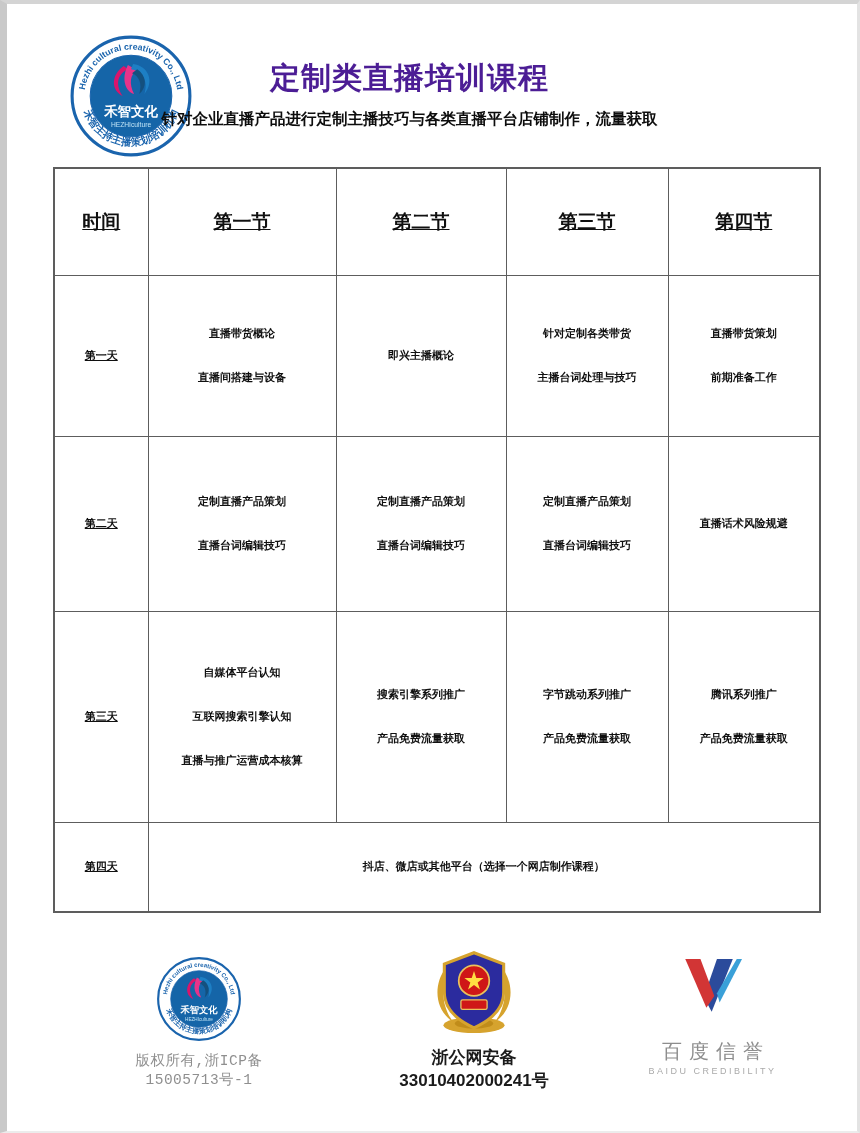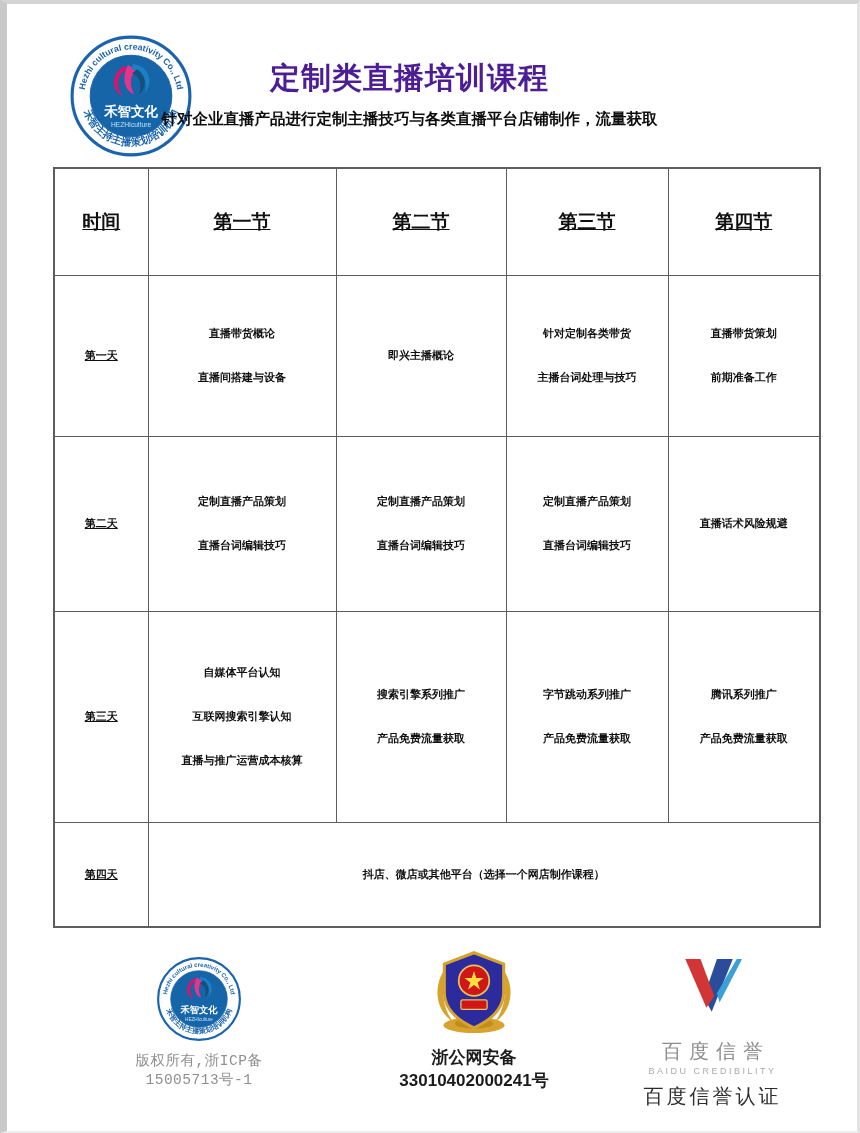--- a/index.html
+++ b/index.html
@@ -224,21 +224,21 @@
       <td>
         <div class="cell-line">字节跳动系列推广</div>
         <div class="cell-line">产品免费流量获取</div>
       </td>
       <td>
         <div class="cell-line">腾讯系列推广</div>
         <div class="cell-line">产品免费流量获取</div>
       </td>
     </tr>
 
-    <tr style="height:105px">
+    <tr style="height:90px">
       <td class="time-cell">第四天</td>
       <td class="merged-cell" colspan="4">抖店、微店或其他平台（选择一个网店制作课程）</td>
     </tr>
   </tbody>
     </table>
 
   <div class="footer-col footer-left">
     <svg class="small-badge" viewBox="0 0 120 120">
       <circle cx="60" cy="60" r="57" fill="#ffffff" stroke="#1a64ad" stroke-width="3"></circle>
       <circle cx="60" cy="60" r="39.5" fill="#1565a8" stroke="#1a64ad" stroke-width="1"></circle>
@@ -277,16 +277,15 @@
   </div>
 
   <div class="footer-col footer-right">
     <svg class="baidu-v" viewBox="0 0 100 90">
       <polygon points="56,4 80,4 48,84 36,62" fill="#2b4b9b"></polygon>
       <polygon points="86,4 94,4 60,70 56,56" fill="#3aa0d8"></polygon>
       <polygon points="8,4 31,4 52,60 40,78" fill="#d23535"></polygon>
     </svg>
     <div class="baidu-cn">百度信誉</div>
     <div class="baidu-en">BAIDU CREDIBILITY</div>
-    <div class="baidu-cert">百度信誉认证</div>
   </div>
 
 </div>
 
 </body></html>

